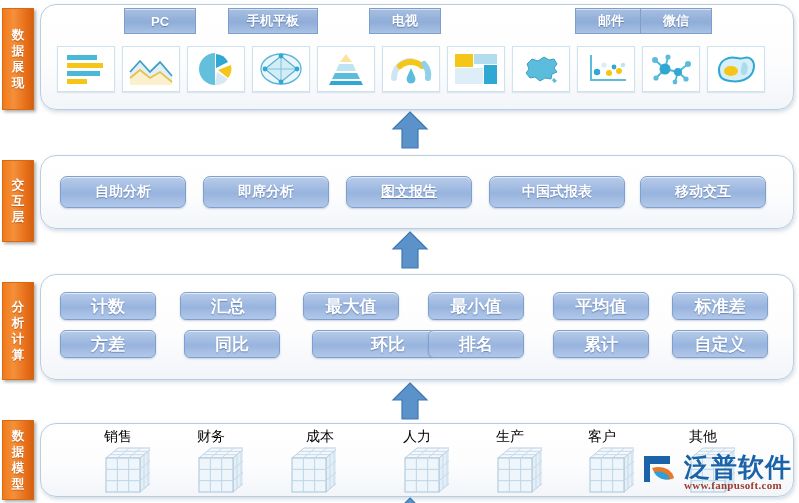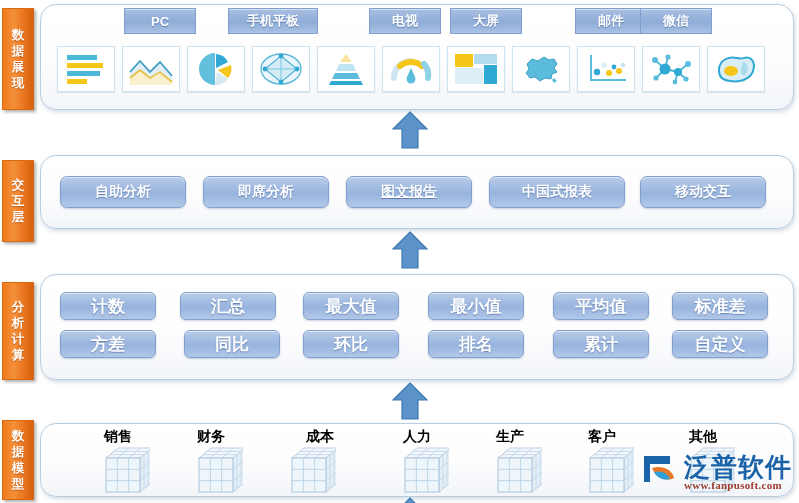--- a/index.html
+++ b/index.html
@@ -62,21 +62,21 @@
     display:flex;align-items:center;justify-content:center;
     box-shadow:0 1px 1px rgba(150,180,200,.25);
   }
   .icon-card svg{display:block;}
 
   
   .arrow{position:absolute;}
 
   
   .cube-label{
-    position:absolute;font-size:14px;font-weight:bold;color:#000000;
+    position:absolute;font-size:14px;font-weight:normal;color:#000000;
     text-align:center;white-space:nowrap;
   }
   .cube{position:absolute;}
 
   
   .watermark{position:absolute;left:640px;top:450px;width:156px;height:46px;}
   .wm-text{
     position:absolute;left:44px;top:0px;font-size:26px;font-weight:bold;
     color:#1b63a8;letter-spacing:1px;
     font-family:"DejaVu Sans","Liberation Sans",sans-serif;
@@ -98,21 +98,20 @@
     <span>据</span>
     <span>展</span>
     <span>现</span>
   </div>
 
   <div class="panel" style="left:40px;top:4px;width:752px;height:104px;"></div>
 
   <div class="btn-rect" style="left:124px;top:8px;width:70px;height:24px;">PC</div>
   <div class="btn-rect" style="left:228px;top:8px;width:88px;height:24px;">手机平板</div>
   <div class="btn-rect" style="left:350px;top:8px;width:70px;height:24px;margin-left:19px;">电视</div>
-  <div class="btn-rect" style="left:450px;top:8px;width:70px;height:24px;">大屏</div>
   <div class="btn-rect" style="left:575px;top:8px;width:70px;height:24px;">邮件</div>
   <div class="btn-rect" style="left:640px;top:8px;width:70px;height:24px;">微信</div>
 
   <div class="icon-card" style="left:57px;top:46px;">
     <svg width="44" height="34" viewBox="0 0 44 34">
       <rect x="3" y="3" width="30" height="5" fill="#4cb8d8"></rect>
       <rect x="3" y="11" width="36" height="5" fill="#f5c518"></rect>
       <rect x="3" y="19" width="33" height="5" fill="#4cb8d8"></rect>
       <rect x="3" y="27" width="20" height="5" fill="#f5c518"></rect>
     </svg>
@@ -252,21 +251,21 @@
 
   <div class="btn-round sm" style="left:60px;top:292px;width:94px;height:26px;">计数</div>
   <div class="btn-round sm" style="left:180px;top:292px;width:94px;height:26px;">汇总</div>
   <div class="btn-round sm" style="left:303px;top:292px;width:94px;height:26px;">最大值</div>
   <div class="btn-round sm" style="left:428px;top:292px;width:94px;height:26px;">最小值</div>
   <div class="btn-round sm" style="left:553px;top:292px;width:94px;height:26px;">平均值</div>
   <div class="btn-round sm" style="left:60px;top:330px;width:94px;height:26px;">方差</div>
 
   <div class="btn-round sm" style="left:672px;top:292px;width:94px;height:26px;">标准差</div>
   <div class="btn-round sm" style="left:184px;top:330px;width:94px;height:26px;">同比</div>
-  <div class="btn-round sm" style="left:303px;top:330px;width:94px;height:26px;">环比</div>
+  <div class="btn-round sm" style="left:312px;top:330px;width:94px;height:26px;padding-left:28px;">环比</div>
   <div class="btn-round sm" style="left:553px;top:330px;width:94px;height:26px;">累计</div>
   <div class="btn-round sm" style="left:428px;top:330px;width:94px;height:26px;">排名</div>
   <div class="btn-round sm" style="left:672px;top:330px;width:94px;height:26px;">自定义</div>
 
   <div class="arrow" style="left:390px;top:381px;">
     <svg width="40" height="40" viewBox="0 0 40 40">
       <polygon points="20,2 37,19 28,19 28,38 12,38 12,19 3,19" fill="#5a92c9" stroke="#3e78b2" stroke-width="1.2"></polygon>
     </svg>
   </div>
 

